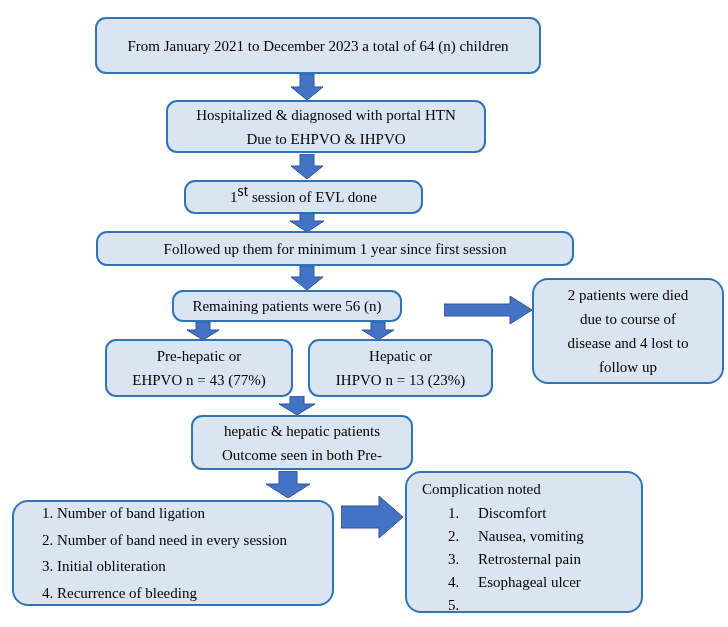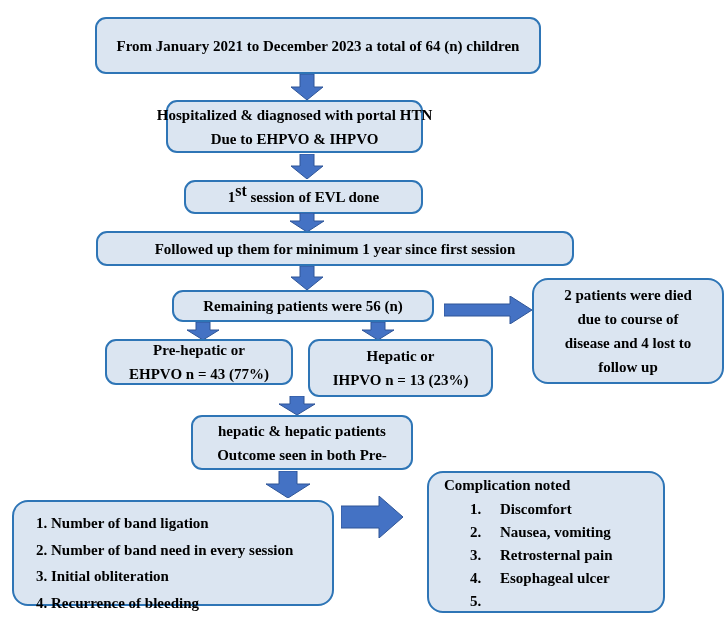--- a/index.html
+++ b/index.html
@@ -24,68 +24,67 @@
   }
   .box{
     position:absolute;
     background:var(--box-fill);
     border:2px solid var(--box-border);
     border-radius:11px;
     display:flex;
     flex-direction:column;
     justify-content:center;
     align-items:center;
-    font-weight:bold;
+    font-weight:normal;
     font-size:15px;
     line-height:24px;
     text-align:center;
   }
   .box .line{display:block;white-space:nowrap;}
   .box-left{align-items:flex-start;text-align:left;}
   .arrow{position:absolute;line-height:0;}
   .arrow svg{display:block;}
   .arrow polygon{
     fill:var(--arrow-fill);
     stroke:var(--arrow-stroke);
     stroke-width:1;
     stroke-linejoin:round;
   }
   sup.ord{font-size:16px;vertical-align:super;line-height:0;}
   .list-box{
-    padding:8px 6px 8px 22px;
-    justify-content:flex-start;
+    padding:8px 6px 8px 28px;
+    justify-content:center;
   }
   .list-box .line{line-height:26.5px;}
   .comp-box{
-    padding:10px 6px 8px 15px;
-    justify-content:center;
+    padding:4px 6px 8px 15px;
+    justify-content:space-between;
     align-items:flex-start;
     text-align:left;
-    margin-left:22px;
   }
   .comp-title{display:block;line-height:24px;margin-bottom:1px;white-space:nowrap;}
   .comp-item{display:flex;line-height:23px;white-space:nowrap;}
   .comp-item .num{width:30px;margin-left:26px;text-align:left;}
 </style>
 </head>
 <body>
 
 <div class="canvas">
 
   <div class="box" style="left:95px;top:17px;width:446px;height:57px;">
     <span class="line">From January 2021 to December 2023 a total of 64 (n) children</span>
   </div>
 
   <div class="arrow" style="left:291px;top:74px;">
     <svg width="32" height="26" viewBox="0 0 32 26">
         <polygon points="9,0 23,0 23,13 32,13 16,26 0,13 9,13"></polygon>
       </svg>
   </div>
 
-  <div class="box" style="left:166px;top:100px;width:257px;height:53px;">
+  <div class="box" style="left:166px;top:100px;width:320px;height:53px;">
     <span class="line">Hospitalized &amp; diagnosed with portal HTN</span>
     <span class="line">Due to EHPVO &amp; IHPVO</span>
   </div>
 
   <div class="arrow" style="left:291px;top:154px;">
     <svg width="32" height="25" viewBox="0 0 32 25">
         <polygon points="9,0 23,0 23,12 32,12 16,25 0,12 9,12"></polygon>
       </svg>
   </div>
 
@@ -102,21 +101,21 @@
   <div class="box" style="left:96px;top:231px;width:478px;height:35px;">
     <span class="line">Followed up them for minimum 1 year since first session</span>
   </div>
 
   <div class="arrow" style="left:291px;top:266px;">
     <svg width="32" height="24" viewBox="0 0 32 24">
         <polygon points="9,0 23,0 23,11 32,11 16,24 0,11 9,11"></polygon>
       </svg>
   </div>
 
-  <div class="box" style="left:172px;top:290px;width:262px;height:32px;">
+  <div class="box" style="left:172px;top:290px;width:230px;height:32px;">
     <span class="line">Remaining patients were 56 (n)</span>
   </div>
 
   <div class="arrow" style="left:444px;top:296px;">
     <svg width="88" height="28" viewBox="0 0 88 28">
         <polygon points="0,8 66,8 66,0 88,14 66,28 66,20 0,20"></polygon>
       </svg>
   </div>
 
   <div class="box" style="left:532px;top:278px;width:192px;height:106px;border-radius:16px;">
@@ -130,21 +129,21 @@
     <svg width="32" height="18" viewBox="0 0 32 18">
         <polygon points="9,0 23,0 23,8 32,8 16,18 0,8 9,8"></polygon>
       </svg>
   </div>
   <div class="arrow" style="left:362px;top:322px;">
     <svg width="32" height="18" viewBox="0 0 32 18">
         <polygon points="9,0 23,0 23,8 32,8 16,18 0,8 9,8"></polygon>
       </svg>
   </div>
 
-  <div class="box" style="left:105px;top:339px;width:188px;height:46px;">
+  <div class="box" style="left:105px;top:339px;width:188px;height:58px;">
     <span class="line">Pre-hepatic or</span>
     <span class="line">EHPVO n = 43 (77%)</span>
   </div>
   <div class="box" style="left:308px;top:339px;width:185px;height:58px;">
     <span class="line">Hepatic or</span>
     <span class="line">IHPVO n = 13 (23%)</span>
   </div>
 
   <div class="arrow" style="left:279px;top:396px;">
     <svg width="36" height="19" viewBox="0 0 36 19">

